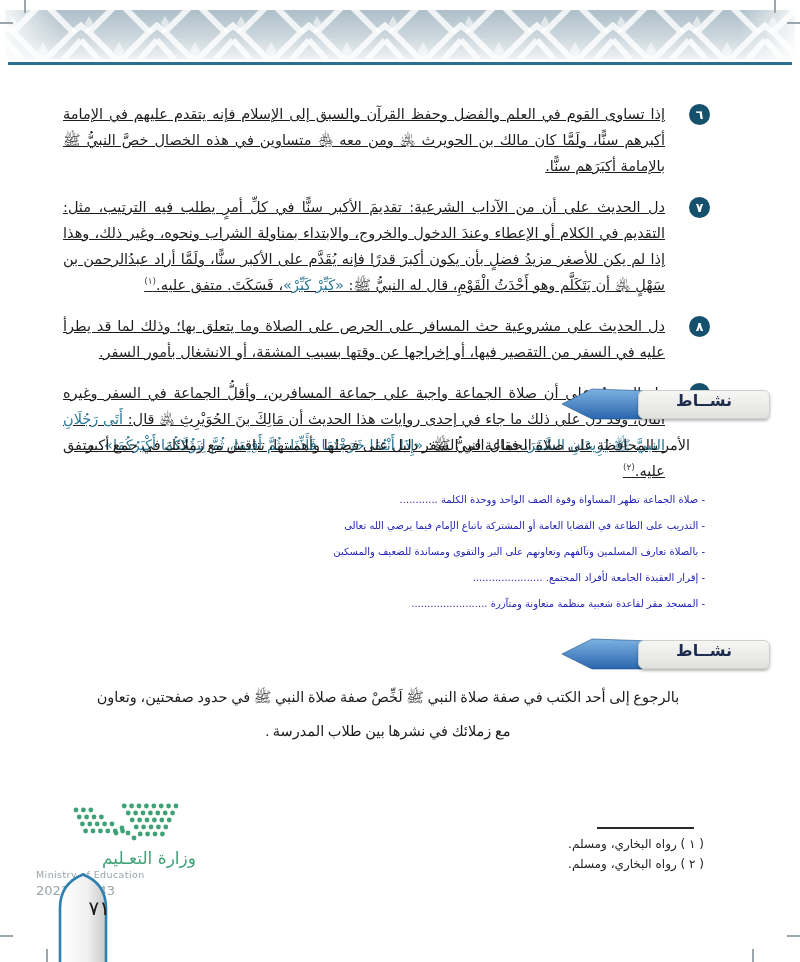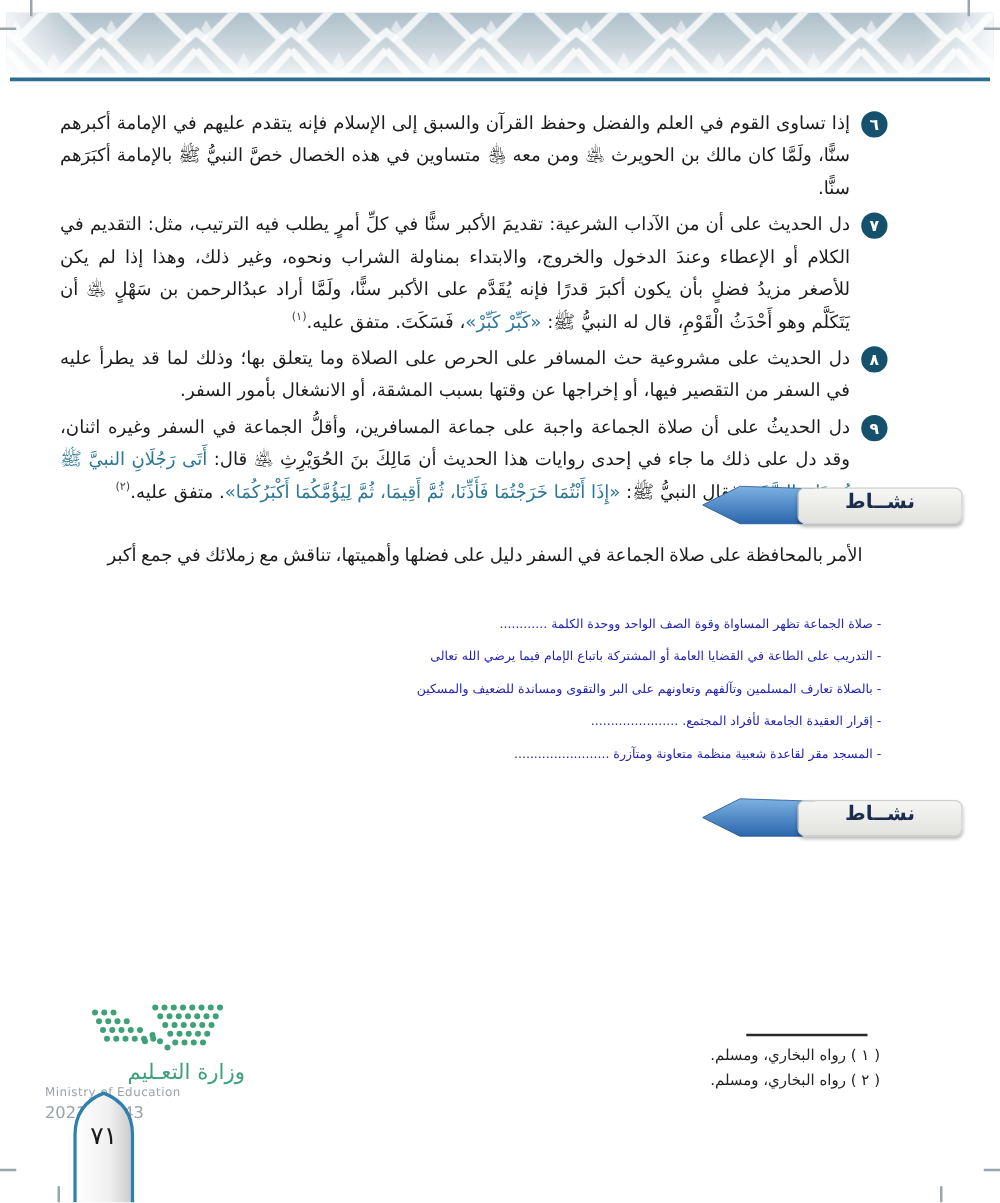--- a/index.html
+++ b/index.html
@@ -15,21 +15,21 @@
   
   .crop{position:absolute;background:#9aa6ad;}
   
   .hadith-list{position:absolute;top:86px;right:90px;left:48px;}
   .hadith-item{position:relative;padding-right:30px;margin-bottom:3px;}
   .num-circle{
     position:absolute;right:0;top:3px;width:21px;height:21px;border-radius:50%;
     background:#15506c;color:#ffffff;display:flex;align-items:center;justify-content:center;
     font-size:12.5px;font-weight:bold;
   }
-  .hadith-text{margin:0;text-align:justify;font-size:14.5px;line-height:26px;color:#1c1c1c;}
+  .hadith-text{margin:15px;text-align:justify;font-size:14.5px;line-height:26px;color:#1c1c1c;text-decoration:underline;}
   .teal{color:#2b7795;}
   sup.ref{font-size:9px;color:#444;line-height:0;}
   
   .nashat{position:absolute;width:212px;height:36px;}
   .nashat-1{top:388px;right:30px;}
   .nashat-2{top:638px;right:30px;}
   .nashat-pill{
     position:absolute;right:0;top:2px;width:130px;height:27px;border-radius:6px;
     background:linear-gradient(#f6f6f4,#e1e1de);border:1px solid #cfcfcb;
     box-shadow:0 2px 3px rgba(0,0,0,.28);
@@ -50,21 +50,21 @@
   .footnotes{position:absolute;top:834px;right:96px;text-align:right;font-size:12px;line-height:20px;color:#222;}
   
   .moe{position:absolute;left:36px;top:802px;width:160px;z-index:2;direction:ltr;text-align:left;}
   .moe-dots{display:block;margin-left:34px;}
   .logo-ar{font-size:17px;font-weight:normal;color:#3fa177;margin-top:4px;direction:rtl;text-align:right;}
   .logo-en{font-size:9.5px;color:#9aa3a8;margin-top:1px;letter-spacing:.4px;}
   .logo-year{font-size:13px;color:#9aa3a8;margin-top:3px;}
   .dome{position:absolute;left:56px;top:872px;z-index:3;}
   .page-num{
     position:absolute;left:56px;top:896px;width:54px;z-index:4;
-    text-align:center;font-size:20px;color:#1a1a1a;
+    text-align:right;font-size:20px;color:#1a1a1a;
   }
 </style>
 </head>
 <body>
 
 <div class="page">
 
   <div class="band">
     <svg preserveAspectRatio="none" width="100%" height="100%" viewBox="0 0 790 49">
       <defs>
@@ -161,20 +161,24 @@
           <stop offset="1" stop-color="#2a66ad"></stop>
         </linearGradient>
       </defs>
       <polygon points="90,3 30,1 0,16 30,31 80,31 90,3" fill="url(#arrg2)" stroke="#1f4f8a" stroke-width="0.6"></polygon>
     </svg>
     <div class="nashat-pill">
       <span>نشــاط</span>
     </div>
   </div>
 
+  <div class="activity-intro intro-2">
+    <div class="p-line">بالرجوع إلى أحد الكتب في صفة صلاة النبي ﷺ لَخِّصْ صفة صلاة النبي ﷺ في حدود صفحتين، وتعاون</div>
+    <div class="p-line">مع زملائك في نشرها بين طلاب المدرسة .</div>
+  </div>
 
   <div class="footnote-rule"></div>
   <div class="footnotes">
       <div class="footnote-line">( ١ ) رواه البخاري، ومسلم.</div>
       <div class="footnote-line">( ٢ ) رواه البخاري، ومسلم.</div>
     </div>
 
   <div class="moe">
     <svg class="moe-dots" width="112" height="42" viewBox="0 0 112 42">
         <g fill="#3fa177">

